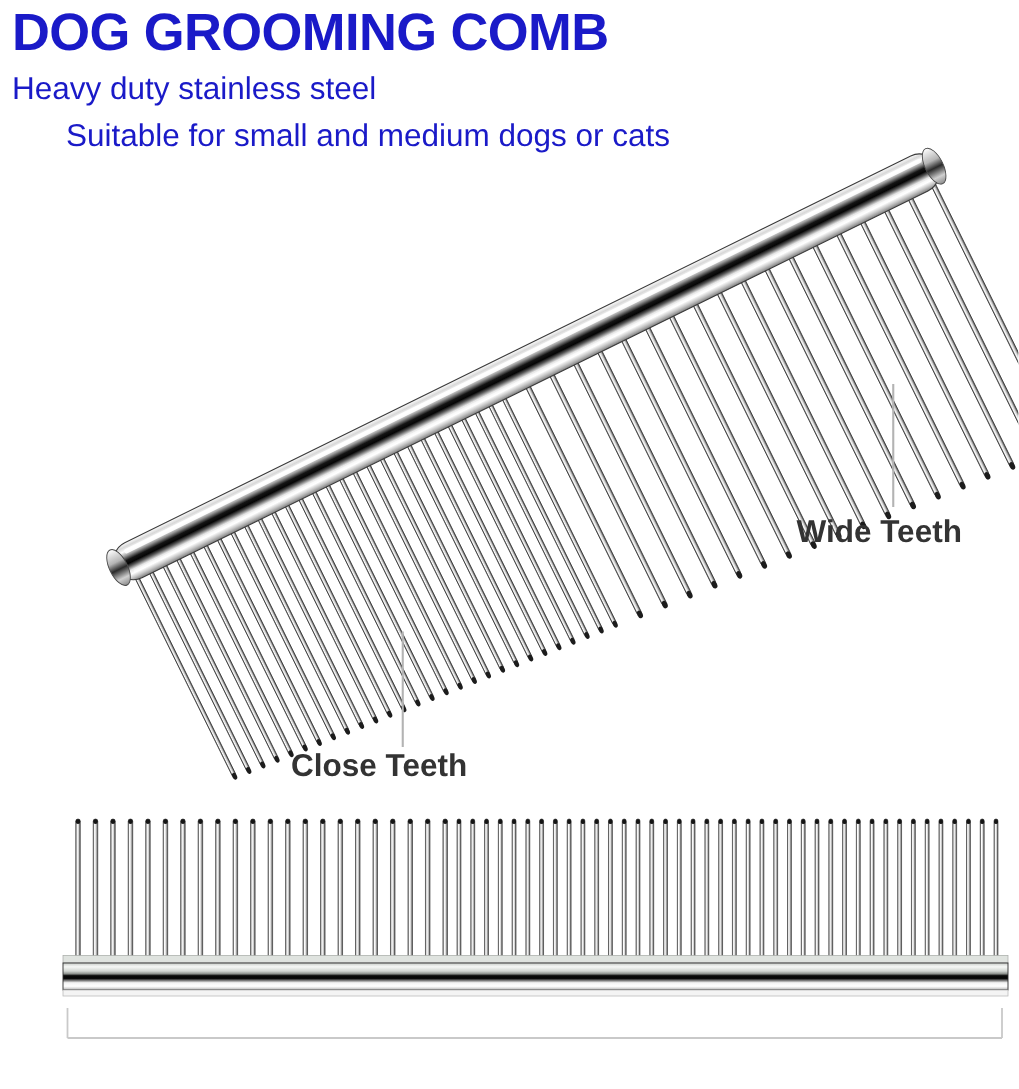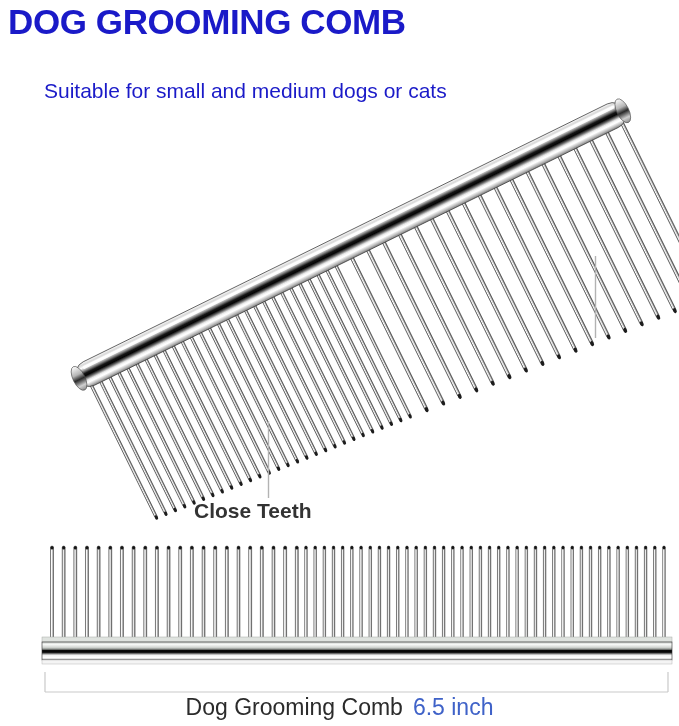--- a/index.html
+++ b/index.html
@@ -406,23 +406,22 @@
 
     <g stroke="#c9c9c9" stroke-width="1.2" fill="none">
       <line x1="45" y1="672" x2="45" y2="692"></line>
       <line x1="45" y1="692" x2="668" y2="692"></line>
       <line x1="668" y1="672" x2="668" y2="692"></line>
     </g>
   </svg>
 
   <div class="headline">DOG GROOMING COMB</div>
 
+  <div class="subline1">Heavy duty stainless steel</div>
 
   <div class="subline2">Suitable for small and medium dogs or cats</div>
 
+  <div class="callout callout-wide">Wide Teeth</div>
 
   <div class="callout callout-close">Close Teeth</div>
 
-  <div class="caption">
-    <span>Dog Grooming Comb</span><span class="meas">6.5 inch</span>
-  </div>
 
 </div>
 
 </body></html>

